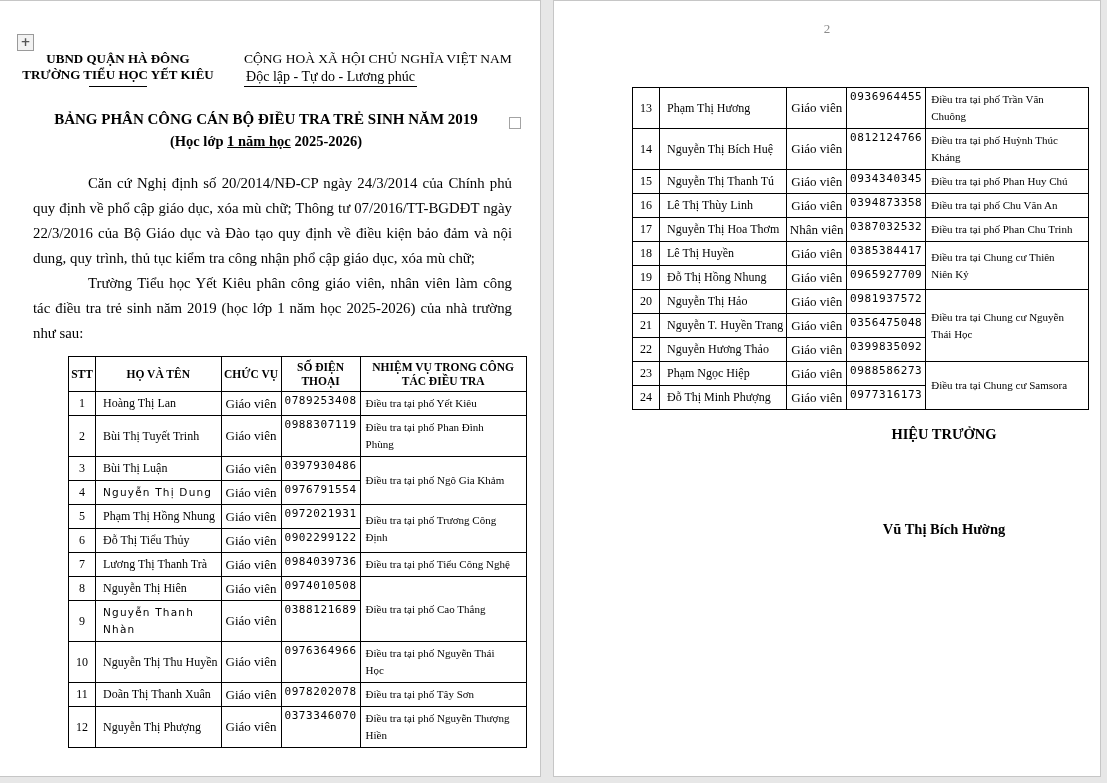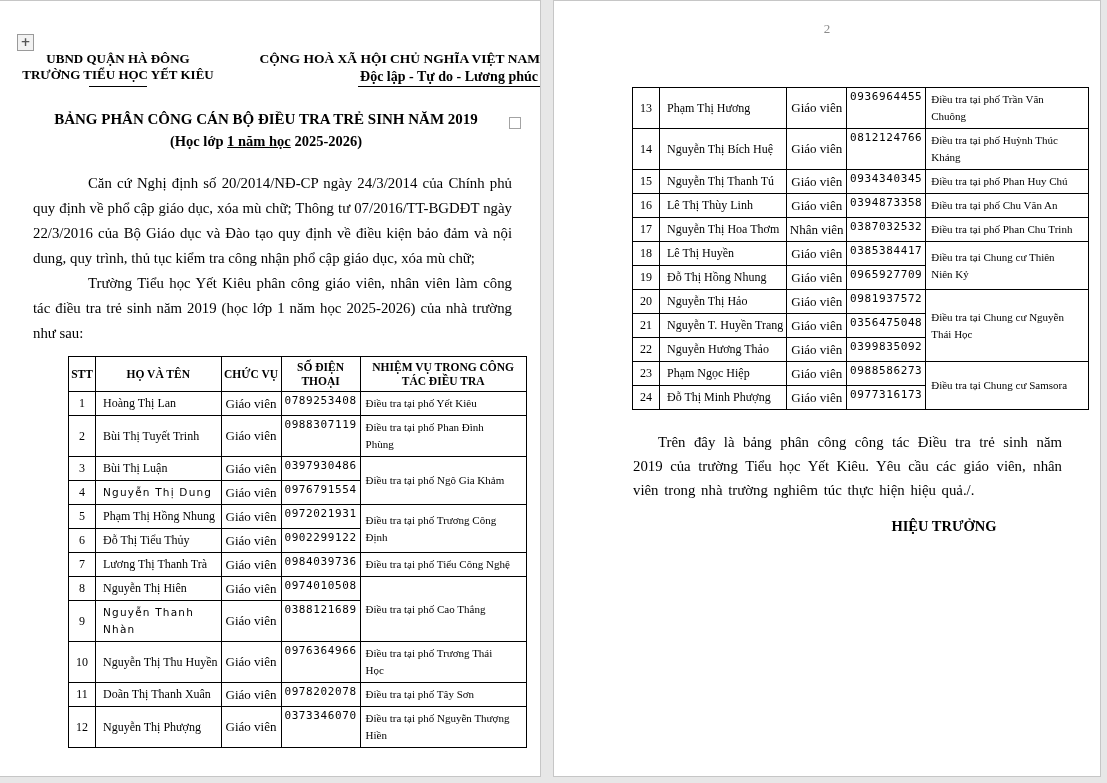--- a/index.html
+++ b/index.html
@@ -7,21 +7,21 @@
   .canvas { position:relative; width:1107px; height:783px; background:#e7e7e7; overflow:hidden; }
   .page { position:absolute; top:0; height:777px; background:#fff; border:1px solid #c6c6c6; box-sizing:border-box; overflow:hidden; }
   .page1 { left:-8px; width:549px; border-left:none; }
   .page2 { left:553px; width:548px; }
 
   
   .move-handle { position:absolute; left:25px; top:33px; width:15px; height:15px; border:1px solid #9a9a9a; background:#f2f2f2; color:#555; font:bold 12px/14px "DejaVu Sans",sans-serif; text-align:center; }
   .hdr { display:flex; margin-top:50px; }
   .hdr-left { width:46%; text-align:center; font-weight:bold; font-size:13px; line-height:16px; }
   .hdr-left .rule { width:58px; border-bottom:1px solid #000; margin:3px auto 0 auto; height:0; }
-  .hdr-right { width:54%; text-align:right; font-weight:bold; }
+  .hdr-right { width:54%; text-align:left; font-weight:normal; }
   .hdr-right .l1 { font-size:13.5px; line-height:16px; }
   .hdr-right .l2 { display:inline-block; font-size:14px; line-height:17px; border-bottom:1px solid #000; padding:0 2px 1px 2px; }
   .date-line { margin:24px 0 0 280px; width:250px; text-align:center; font-style:italic; font-weight:bold; font-size:14.5px; white-space:pre; }
   .anchor-square { position:absolute; left:517px; top:116px; width:10px; height:10px; border:1px solid #a3a3a3; }
   .doc-title { margin-top:24px; text-align:center; font-weight:bold; font-size:15px; }
   .doc-subtitle { margin-top:5px; text-align:center; font-weight:bold; font-size:14.5px; }
   .doc-subtitle .u { text-decoration:underline; }
   .para { margin:0 28px 0 41px; font-size:14.8px; line-height:25px; text-align:justify; text-indent:55px; }
   .para.first { margin-top:21px; }
 
@@ -152,21 +152,21 @@
             <td class="name sans">Nguyễn Thanh
 Nhàn</td>
             <td class="role">Giáo viên</td>
             <td class="phone">0388121689</td>
           </tr>
           <tr>
             <td class="stt">10</td>
             <td class="name">Nguyễn Thị Thu Huyền</td>
             <td class="role">Giáo viên</td>
             <td class="phone">0976364966</td>
-            <td class="duty">Điều tra tại phố Trương Thái
+            <td class="duty">Điều tra tại phố Nguyễn Thái
 Học</td>
           </tr>
           <tr>
             <td class="stt">11</td>
             <td class="name">Doãn Thị Thanh Xuân</td>
             <td class="role">Giáo viên</td>
             <td class="phone">0978202078</td>
             <td class="duty">Điều tra tại phố Tây Sơn</td>
           </tr>
           <tr>
@@ -273,20 +273,20 @@
           </tr>
           <tr>
             <td class="stt">24</td>
             <td class="name">Đỗ Thị Minh Phượng</td>
             <td class="role">Giáo viên</td>
             <td class="phone">0977316173</td>
           </tr>
         </tbody>
     </table>
 
-    <p class="closing">Trên đây là bảng phân công công tác Điều tra trẻ sinh năm 2019 của trường Tiểu học Yết Kiêu. Yêu cầu các giáo viên, nhân viên trong nhà trường nghiêm túc thực hiện hiệu quả./.</p>
 
     <div class="sig">
       <div class="sig-title">HIỆU TRƯỞNG</div>
+      <div class="sig-name">Vũ Thị Bích Hường</div>
     </div>
   </div>
 
 </div>
 
 </body></html>

